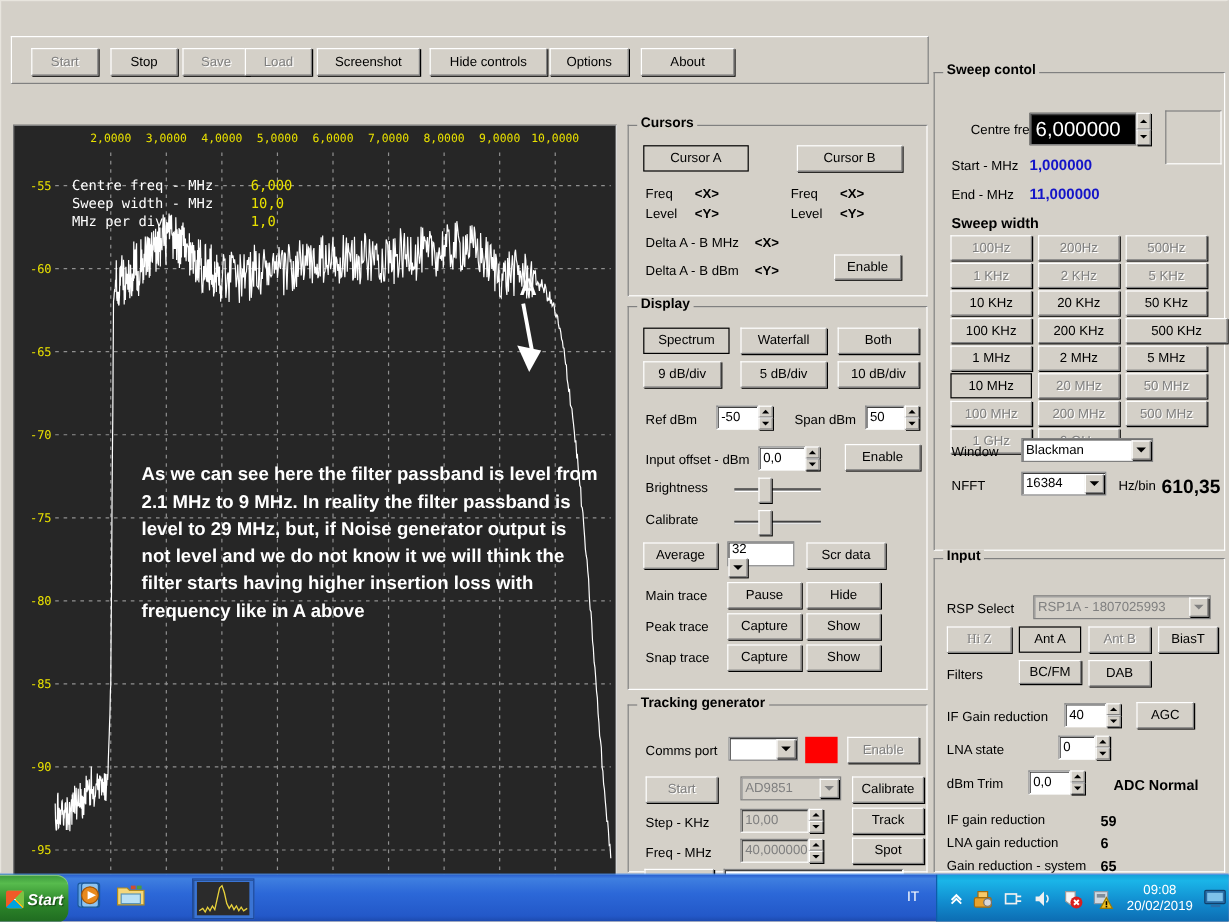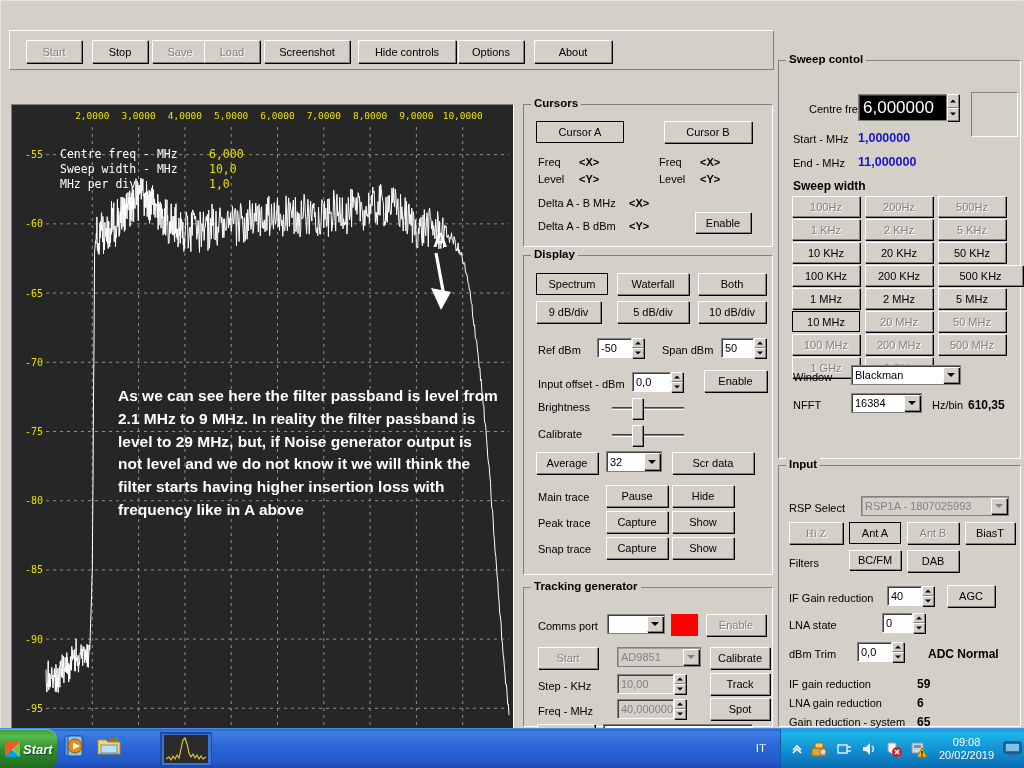--- a/index.html
+++ b/index.html
@@ -314,25 +314,25 @@
 
         <span class="lbl" style="left:14px; top:145px;">Brightness</span>
         <div style="position:absolute;left:88px;top:151px;width:72px;height:3px;background:#808080;border-top:1px solid #404040;border-bottom:1px solid #fff;"></div>
         <div style="position:absolute;left:108px;top:142px;width:11px;height:21px;background:#d4d0c8;border:1px solid #fff;border-right-color:#808080;border-bottom-color:#808080;box-shadow:1px 1px 0 #000;"></div>
 
         <span class="lbl" style="left:14px; top:172px;">Calibrate</span>
         <div style="position:absolute;left:88px;top:178px;width:72px;height:3px;background:#808080;border-top:1px solid #404040;border-bottom:1px solid #fff;"></div>
         <div style="position:absolute;left:108px;top:169px;width:11px;height:21px;background:#d4d0c8;border:1px solid #fff;border-right-color:#808080;border-bottom-color:#808080;box-shadow:1px 1px 0 #000;"></div>
 
         <div class="btn" style="position:absolute;left:12px;top:196px;width:62px;height:22px;">Average</div>
-        <div style="position:absolute;left:82px;top:195px;width:56px;height:21px;display:flex;background:#fff;border:1px solid #808080;box-shadow:inset 1px 1px 0 #404040;">
+        <div style="position:absolute;left:82px;top:195px;width:56px;height:21px;display:flex;background:#fff;border:1px solid #808080;box-shadow:inset 1px 1px 0 #404040;flex-direction:column;">
           <div style="flex:1;font-size:11px;display:flex;align-items:center;padding-left:3px;">32</div>
           <div class="combo-arrow"></div>
         </div>
-        <div class="btn" style="position:absolute;left:148px;top:196px;width:82px;height:22px;">Scr data</div>
+        <div class="btn" style="position:absolute;left:148px;top:196px;width:66px;height:22px;">Scr data</div>
 
         <span class="lbl" style="left:14px; top:235px;">Main trace</span>
         <div class="btn" style="position:absolute;left:82px;top:229px;width:62px;height:22px;">Pause</div>
         <div class="btn" style="position:absolute;left:148px;top:229px;width:62px;height:22px;">Hide</div>
 
         <span class="lbl" style="left:14px; top:261px;">Peak trace</span>
         <div class="btn" style="position:absolute;left:82px;top:255px;width:62px;height:22px;">Capture</div>
         <div class="btn" style="position:absolute;left:148px;top:255px;width:62px;height:22px;">Show</div>
 
         <span class="lbl" style="left:14px; top:287px;">Snap trace</span>
@@ -433,21 +433,21 @@
           <div style="flex:1;font-size:11px;display:flex;align-items:center;padding-left:3px;">Blackman</div>
           <div class="combo-arrow"></div>
         </div>
 
         <span class="lbl" style="left:14px; top:338px;">NFFT</span>
         <div style="position:absolute;left:72px;top:332px;width:71px;height:20px;display:flex;background:#fff;border:1px solid #808080;box-shadow:inset 1px 1px 0 #404040;">
           <div style="flex:1;font-size:11px;display:flex;align-items:center;padding-left:3px;">16384</div>
           <div class="combo-arrow"></div>
         </div>
         <span class="lbl" style="left:153px; top:338px;">Hz/bin</span>
-        <span class="lbl b" style="left:189px; top:337px; font-size:12px;">610,35</span>
+        <span class="lbl b" style="left:189px; top:337px; font-size:16px;">610,35</span>
       </div>
 
       <div class="group" style="left:775px; top:441px; width:243px; height:262px;">
         <span class="gl">Input</span>
 
         <span class="lbl" style="left:10px; top:36px;">RSP Select</span>
         <div style="position:absolute;left:82px;top:30px;width:148px;height:20px;display:flex;background:#d4d0c8;border:1px solid #808080;box-shadow:inset 1px 1px 0 #a0a0a0;">
           <div style="flex:1;font-size:11px;color:#808080;display:flex;align-items:center;padding-left:3px;">RSP1A - 1807025993</div>
           <div class="combo-arrow dis"></div>
         </div>

